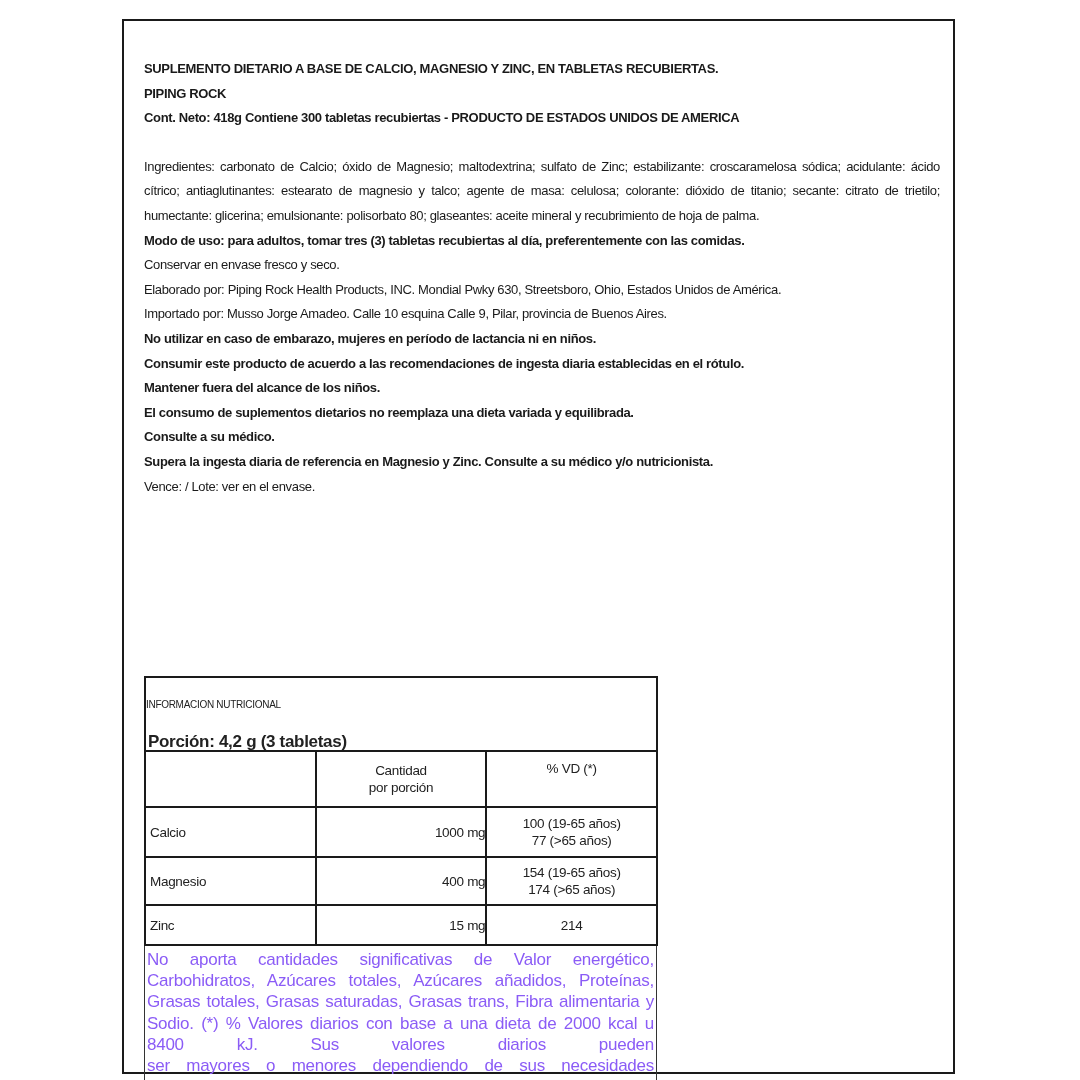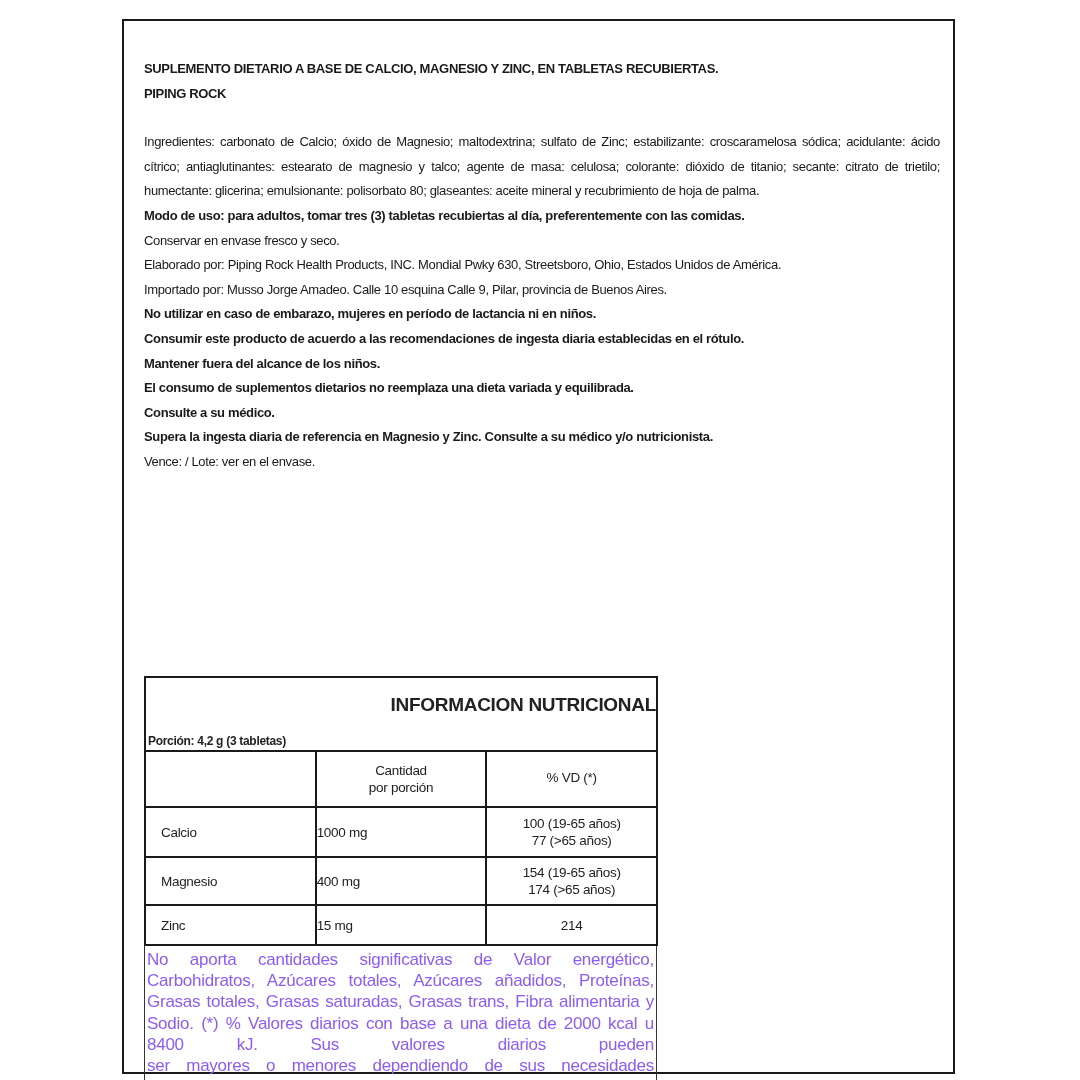--- a/index.html
+++ b/index.html
@@ -43,29 +43,29 @@
       vertical-align: middle;
       line-height: 17px;
     }
     .title-cell {
       height: 74px;
       position: relative;
       border-bottom: 2px solid #1a1a1a;
     }
     .title-text {
       position: absolute; left: 0; right: 0; top: 18px;
-      text-align: right; font-weight: bold; font-size: 19px;
+      text-align: left; font-weight: normal; font-size: 10px;
     }
     .portion-text {
       position: absolute; left: 2px; bottom: 0px;
-      font-weight: bold; font-size: 12px;
+      font-weight: bold; font-size: 17px;
     }
     .hdr-row td { height: 56px; text-align: center; margin-left: 8px; }
-    .c1 { width: 148px; text-align: left !important; padding-left: 15px; }
-    .c2 { width: 172px; text-align: left; }
+    .c1 { width: 148px; text-align: left !important; padding-left: 4px; }
+    .c2 { width: 172px; text-align: right; }
     .c3 { width: 194px; text-align: center; }
     .row-calcio td { height: 50px; }
     .row-magnesio td { height: 48px; }
     .row-zinc td { height: 40px; }
 
     .footnote {
       width: 513px;
       border: 1px solid #333;
       border-top: none;
       padding: 3px 2px 3px 2px;
@@ -79,20 +79,21 @@
     .footnote span.last { display: block; text-align-last: left; }
   </style>
 </head>
 <body>
 
 <div class="label-frame"></div>
 
 <div class="content">
   <p class="b">SUPLEMENTO DIETARIO A BASE DE CALCIO, MAGNESIO Y ZINC, EN TABLETAS RECUBIERTAS.</p>
   <p class="b">PIPING ROCK</p>
+  <p class="b">Cont. Neto: 418g Contiene 300 tabletas recubiertas - PRODUCTO DE ESTADOS UNIDOS DE AMERICA</p>
   <div class="gap"></div>
   <p class="j">Ingredientes: carbonato de Calcio; óxido de Magnesio; maltodextrina; sulfato de Zinc; estabilizante: croscaramelosa sódica; acidulante: ácido cítrico; antiaglutinantes: estearato de magnesio y talco; agente de masa: celulosa; colorante: dióxido de titanio; secante: citrato de trietilo; humectante: glicerina; emulsionante: polisorbato 80; glaseantes: aceite mineral y recubrimiento de hoja de palma.</p>
   <p class="b j">Modo de uso: para adultos, tomar tres (3) tabletas recubiertas al día, preferentemente con las comidas.</p>
   <p>Conservar en envase fresco y seco.</p>
   <p class="j">Elaborado por: Piping Rock Health Products, INC. Mondial Pwky 630, Streetsboro, Ohio, Estados Unidos de América.</p>
   <p>Importado por: Musso Jorge Amadeo. Calle 10 esquina Calle 9, Pilar, provincia de Buenos Aires.</p>
   <p class="b">No utilizar en caso de embarazo, mujeres en período de lactancia ni en niños.</p>
   <p class="b j">Consumir este producto de acuerdo a las recomendaciones de ingesta diaria establecidas en el rótulo.</p>
   <p class="b">Mantener fuera del alcance de los niños.</p>
   <p class="b">El consumo de suplementos dietarios no reemplaza una dieta variada y equilibrada.</p>
@@ -109,21 +110,21 @@
         <div class="title-text">INFORMACION NUTRICIONAL</div>
         <div class="portion-text">Porción:  4,2 g (3 tabletas)</div>
       </td>
     </tr>
     <tr class="hdr-row">
       <td class="c1"></td>
       <td class="c2">
         <div>Cantidad</div>
         <div>por porción</div>
       </td>
-      <td class="c3" style="vertical-align: top; padding-top: 17px;">% VD (*)</td>
+      <td class="c3" style="vertical-align: top; padding-top: 8px;">% VD (*)</td>
     </tr>
     <tr class="row-calcio">
       <td class="c1">Calcio</td>
       <td class="c2">1000 mg</td>
       <td class="c3">
         <div>100 (19-65 años)</div>
         <div>77 (&gt;65 años)</div>
       </td>
     </tr>
     <tr class="row-magnesio">

